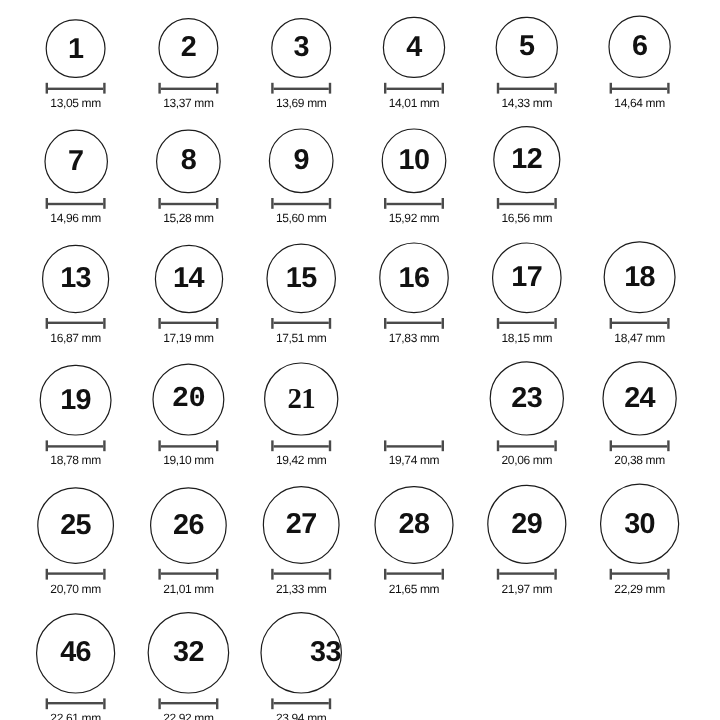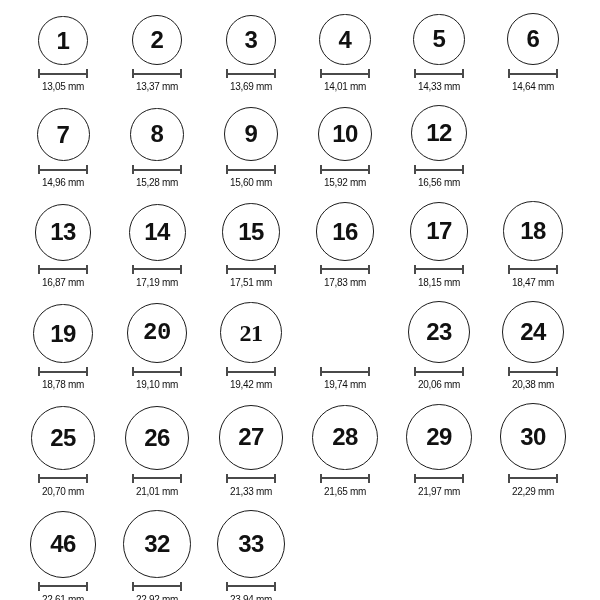--- a/index.html
+++ b/index.html
@@ -418,21 +418,21 @@
       <span class="num">32</span>
     </div>
     <div class="meas">
       <span class="tick"></span>
       <span class="mline"></span>
       <span class="tick"></span>
     </div>
     <div class="label">22,92 mm</div>
   </div>
       <div class="cell">
-    <div class="circle" style="width: 68.1px; height: 68.1px;">
+    <div class="circle" style="width: 68.1px; height: 68.1px; justify-content: flex-end;">
       <span class="num">33</span>
     </div>
     <div class="meas">
       <span class="tick"></span>
       <span class="mline"></span>
       <span class="tick"></span>
     </div>
     <div class="label">23,94 mm</div>
   </div>
     </div>

